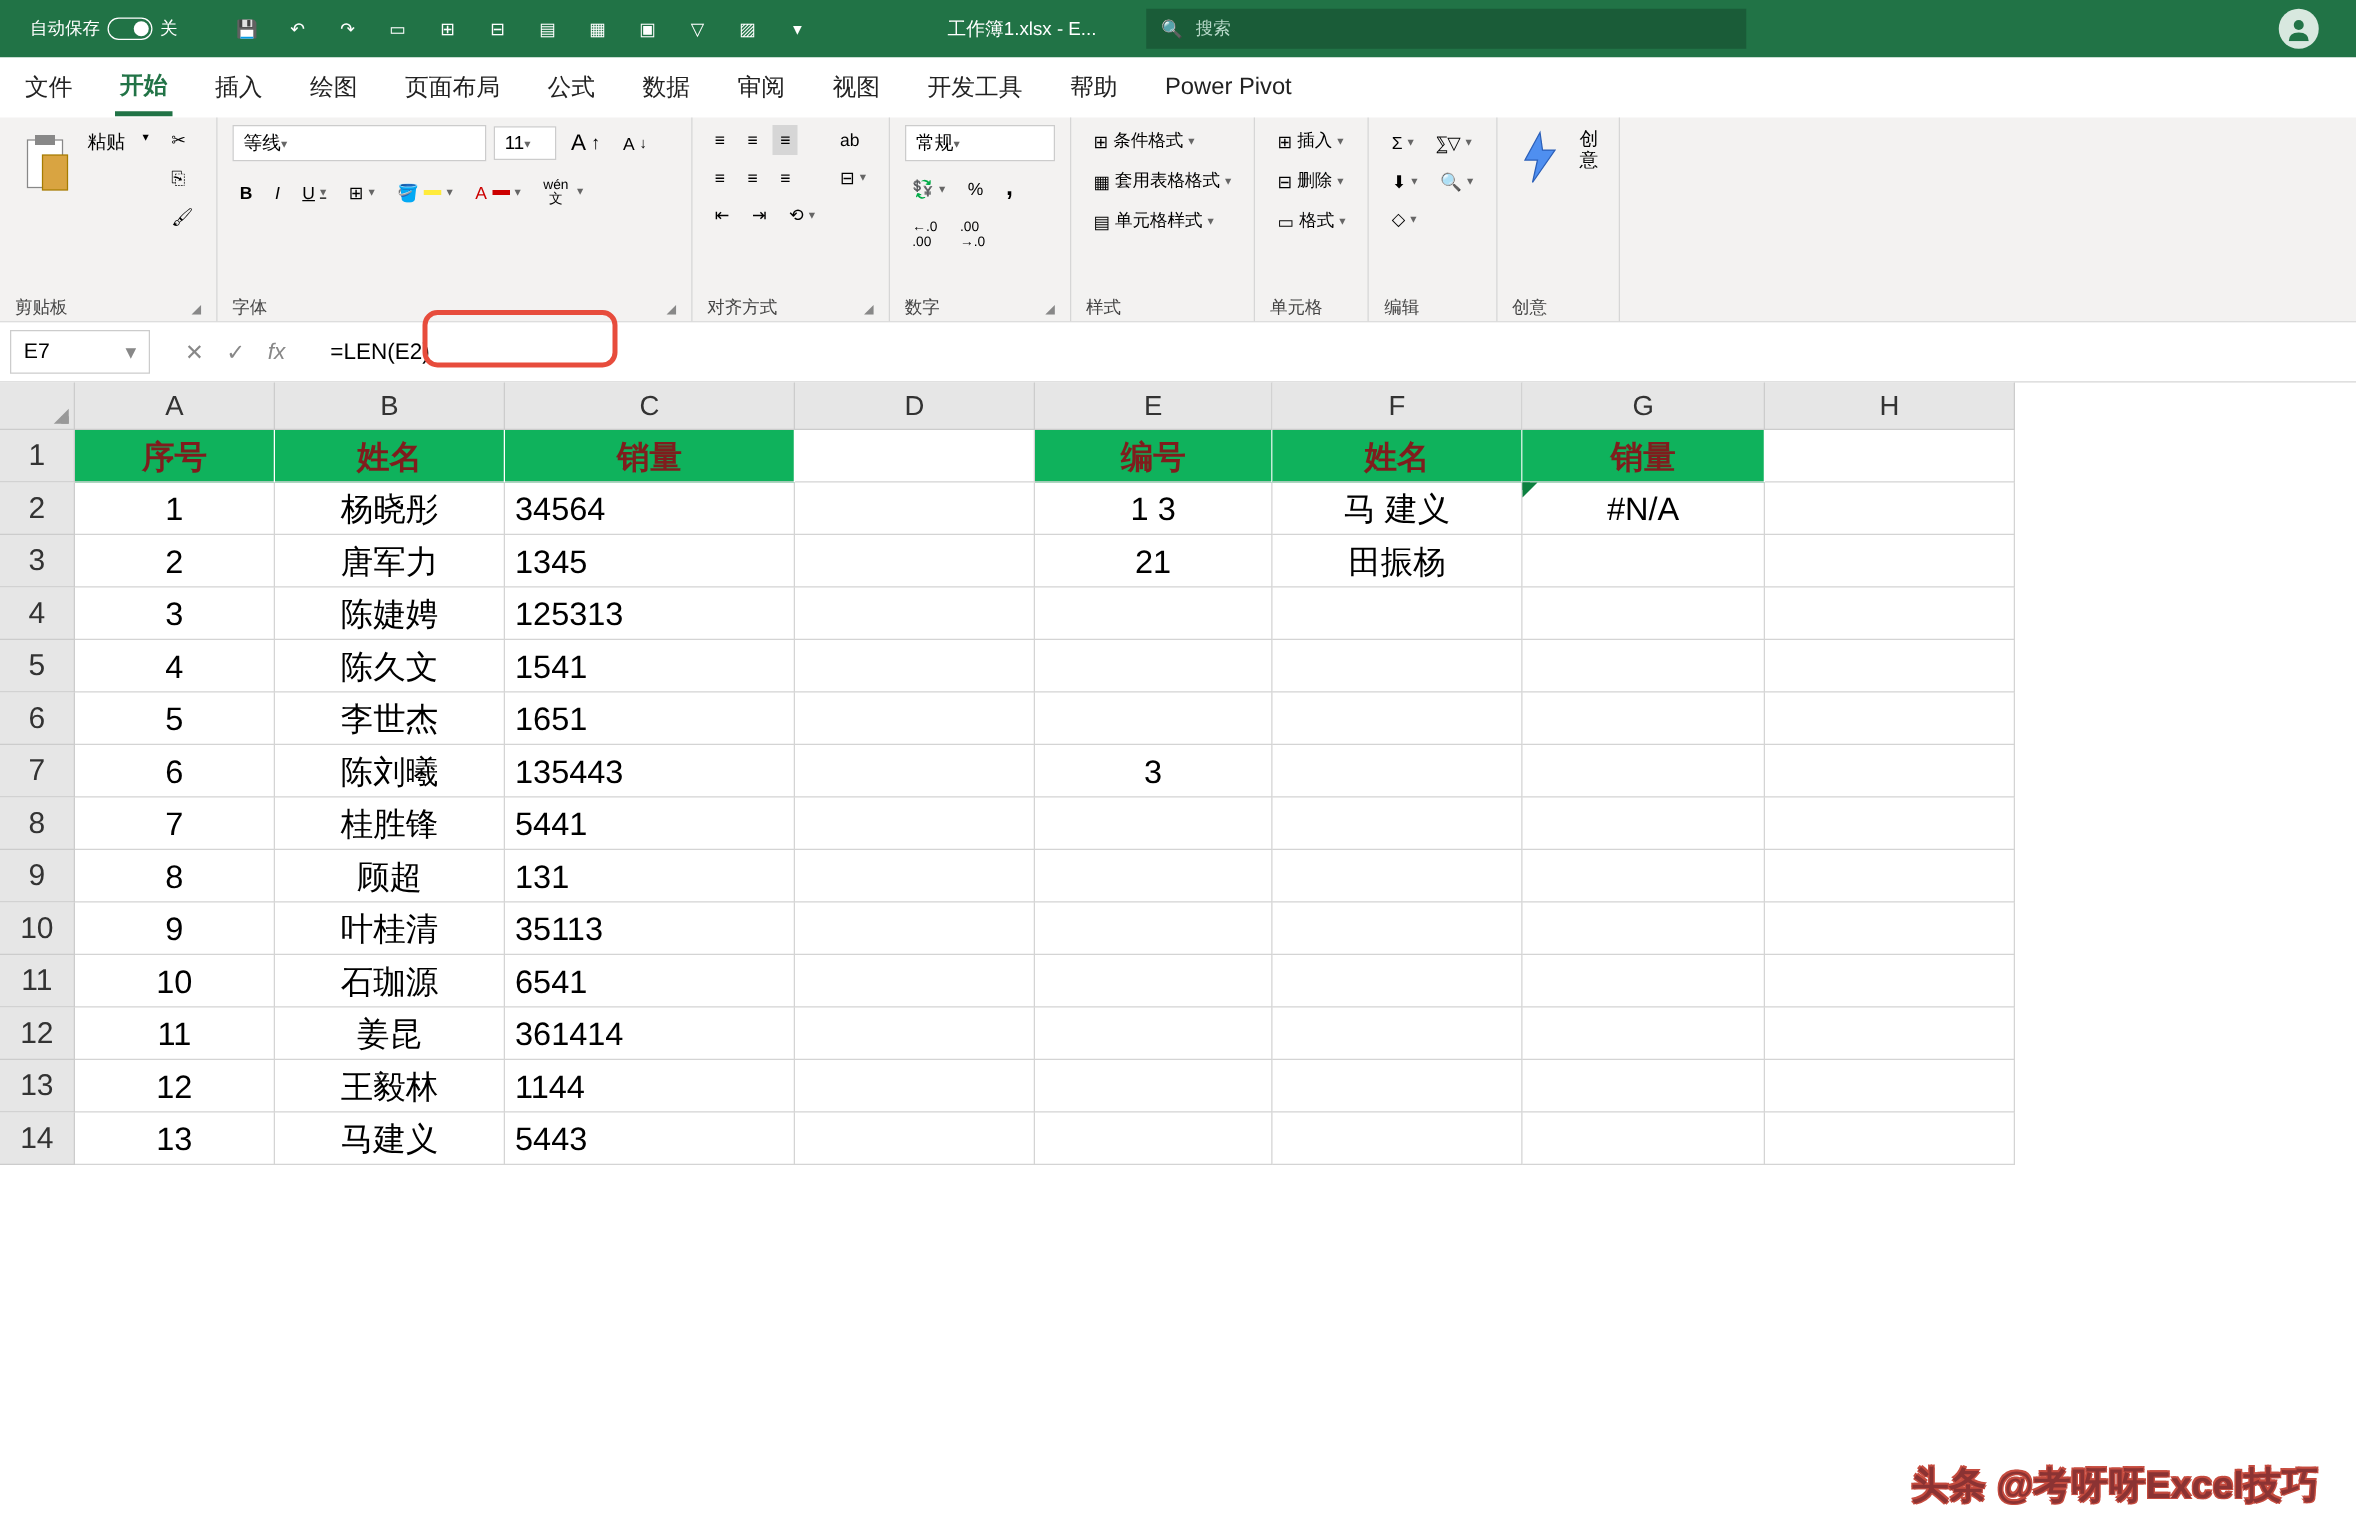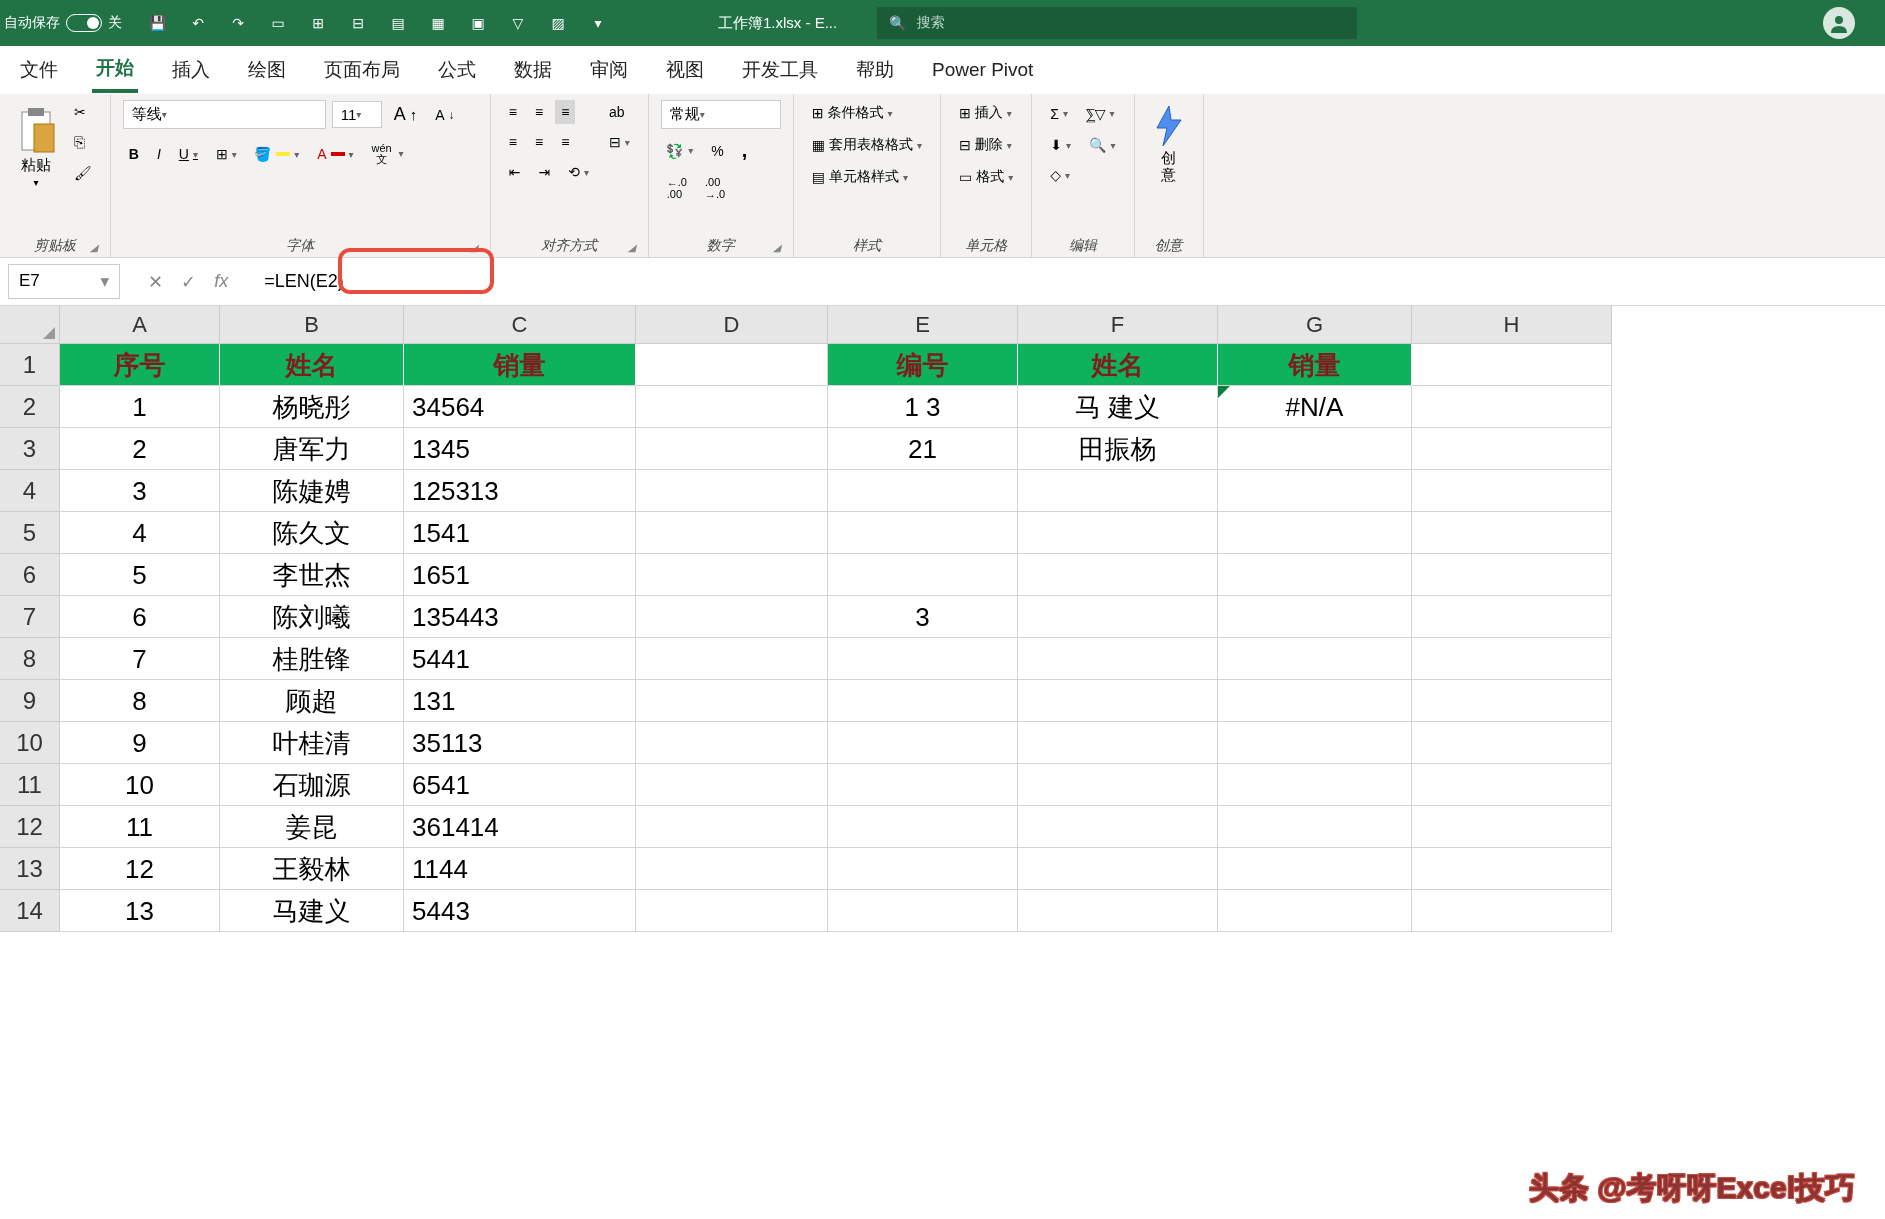--- a/index.html
+++ b/index.html
@@ -1,40 +1,40 @@
 <!DOCTYPE html>
 <html><head>
 <meta charset="utf-8">
 <style>
 * { box-sizing: border-box; margin: 0; padding: 0; font-family: "Microsoft YaHei", "SimSun", sans-serif; }
 body { background: #fff; width: 1885px; height: 1219px; overflow: hidden; position: relative; }
 
 
 .titlebar { background: #217346; height: 46px; display: flex; align-items: center; color: #fff; font-size: 14px; }
-.autosave { display: flex; align-items: flex-start; gap: 6px; padding: 0 4px; }
+.autosave { display: flex; align-items: flex-start; gap: 6px; padding: 0 24px; }
 .toggle { width: 36px; height: 18px; border: 1px solid #fff; border-radius: 10px; position: relative; }
 .toggle::after { content: ""; position: absolute; width: 12px; height: 12px; background: #fff; border-radius: 50%; top: 2px; right: 2px; }
 .qat { display: flex; gap: 16px; padding: 0 20px; }
 .qat-item { width: 24px; height: 24px; display: flex; align-items: center; justify-content: center; color: #fff; }
 .doc-title { margin-left: 88px; font-size: 15px; }
 .searchbox { margin-left: 40px; background: #1a5c38; width: 480px; height: 32px; display: flex; align-items: center; padding: 0 12px; color: #b8d9c9; gap: 10px; }
 .account { margin-left: auto; margin-right: 30px; width: 32px; height: 32px; border-radius: 50%; background: #d8e8df; display: flex; align-items: center; justify-content: center; color: #217346; }
 
 
 .tabs { background: #fff; height: 48px; display: flex; align-items: center; padding: 0 16px; gap: 30px; font-size: 19px; color: #222; }
 .tab { padding: 8px 4px; cursor: pointer; }
 .tab.active { color: #217346; font-weight: bold; border-bottom: 4px solid #217346; }
 
 
 .ribbon { background: #f3f2f1; height: 164px; border-bottom: 1px solid #d6d6d6; display: flex; }
 .group { border-right: 1px solid #d6d6d6; padding: 6px 12px 2px; display: flex; flex-direction: column; }
 .group-body { flex: 1; display: flex; gap: 8px; align-items: flex-start; }
-.group-label { text-align: center; font-size: 14px; color: #444; padding-top: 4px; position: relative; font-style: italic; }
+.group-label { font-size: 14px; color: #444; padding-top: 4px; position: relative; }
 .group-label .dlg { position: absolute; right: 0; bottom: 2px; font-size: 10px; color: #888; }
-.bigbtn { display: flex; flex-direction: column; align-items: center; gap: 2px; padding: 4px; font-size: 15px; }
+.bigbtn { display: flex; gap: 14px; padding: 4px; font-size: 15px; }
 .stack { display: flex; flex-direction: column; gap: 6px; }
 .row { display: flex; gap: 6px; align-items: center; }
 .btn { padding: 4px 6px; font-size: 14px; display: flex; align-items: center; gap: 4px; }
 .sel { border: 1px solid #ccc; background: #fff; padding: 4px 8px; font-size: 15px; display: flex; align-items: center; }
 .dd::after { content: " ▾"; font-size: 10px; color: #666; }
 
 
 .fbar { background: #fff; height: 48px; border-bottom: 1px solid #d6d6d6; display: flex; align-items: center; padding: 4px 8px; gap: 8px; }
 .namebox { width: 112px; border: 1px solid #ccc; padding: 6px 10px; font-size: 17px; display: flex; justify-content: space-between; }
 .fbar-btns { display: flex; gap: 18px; padding: 0 20px; color: #888; font-size: 18px; }

